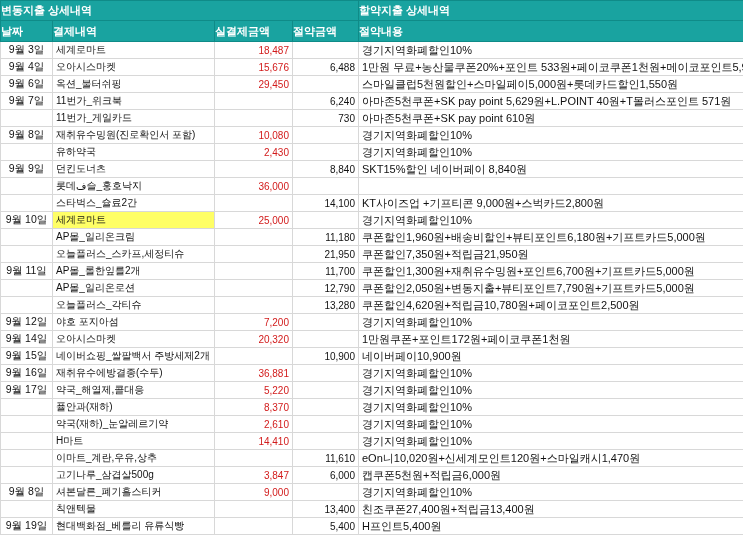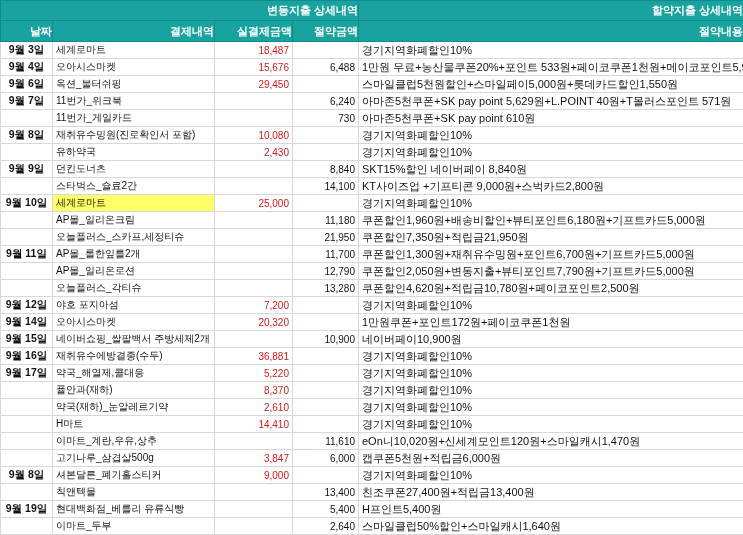--- a/index.html
+++ b/index.html
@@ -6,28 +6,28 @@
   body{font-family:"Liberation Sans","DejaVu Sans",sans-serif;}
   #sheet{width:743px;height:535px;position:relative;background:#fff;overflow:hidden;}
   table{border-collapse:collapse;width:743px;table-layout:fixed;}
   col.c0{width:52px;}
   col.c1{width:162px;}
   col.c2{width:78px;}
   col.c3{width:66px;}
   col.c4{width:385px;}
   thead th{
     background:#19a3a0;color:#ffffff;font-size:11px;font-weight:bold;
-    border:1px solid #0f8b88;padding:2px 0;text-align:right;height:16px;
+    border:1px solid #0f8b88;padding:2px 0;text-align:left;height:16px;
   }
   thead th.grp{height:15px;}
   tbody td{
     border:1px solid #d8d8d8;font-size:10px;color:#111;height:16px;
     padding:0 3px;white-space:nowrap;overflow:hidden;
   }
-  td.date{text-align:center;font-weight:bold;font-size:10.5px;}
+  td.date{text-align:center;font-weight:normal;font-size:10.5px;}
   td.desc{text-align:left;}
   td.pay{text-align:right;color:#d21b1b;}
   td.save{text-align:right;color:#111;}
   td.note{text-align:left;font-size:11px;}
   tr.hl td.desc{background:#ffff66;}
   tr.hl td.pay{background:#ffffff;margin-top:48px;}
 </style>
 </head>
 <body>
 
@@ -105,20 +105,27 @@
         </tr>
         <tr>
           <td class="date">9월 9일</td>
           <td class="desc">던킨도너츠</td>
           <td class="pay"></td>
           <td class="save">8,840</td>
           <td class="note">SKT15%할인 네이버페이 8,840원</td>
         </tr>
         <tr>
           <td class="date"></td>
+          <td class="desc">롯데ف슬_홍호낙지</td>
+          <td class="pay">36,000</td>
+          <td class="save"></td>
+          <td class="note"></td>
+        </tr>
+        <tr>
+          <td class="date"></td>
           <td class="desc">스타벅스_슐료2간</td>
           <td class="pay"></td>
           <td class="save">14,100</td>
           <td class="note">KT사이즈업 +기프티콘 9,000원+스벅카드2,800원</td>
         </tr>
         <tr class="hl">
           <td class="date">9월 10일</td>
           <td class="desc">세계로마트</td>
           <td class="pay">25,000</td>
           <td class="save"></td>

